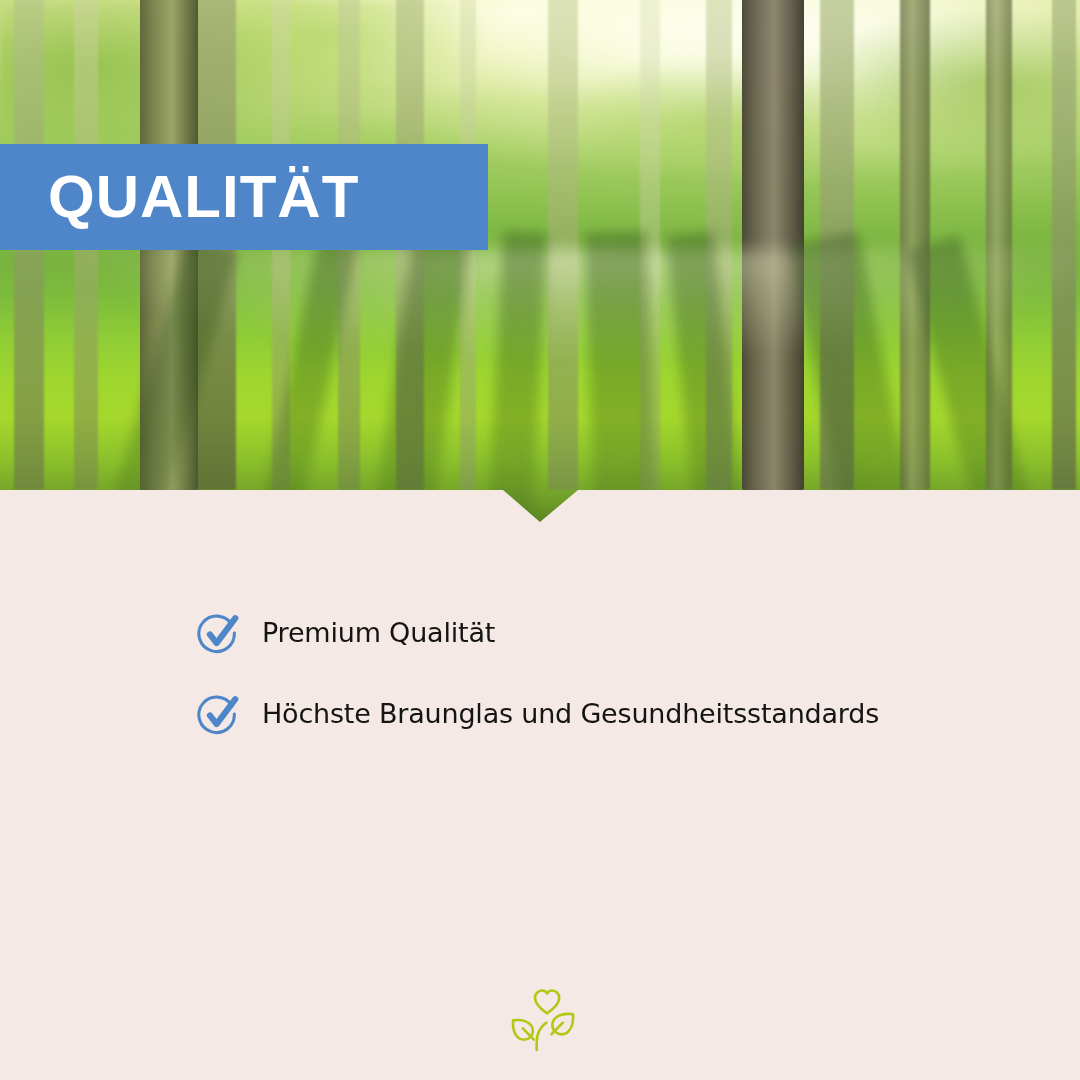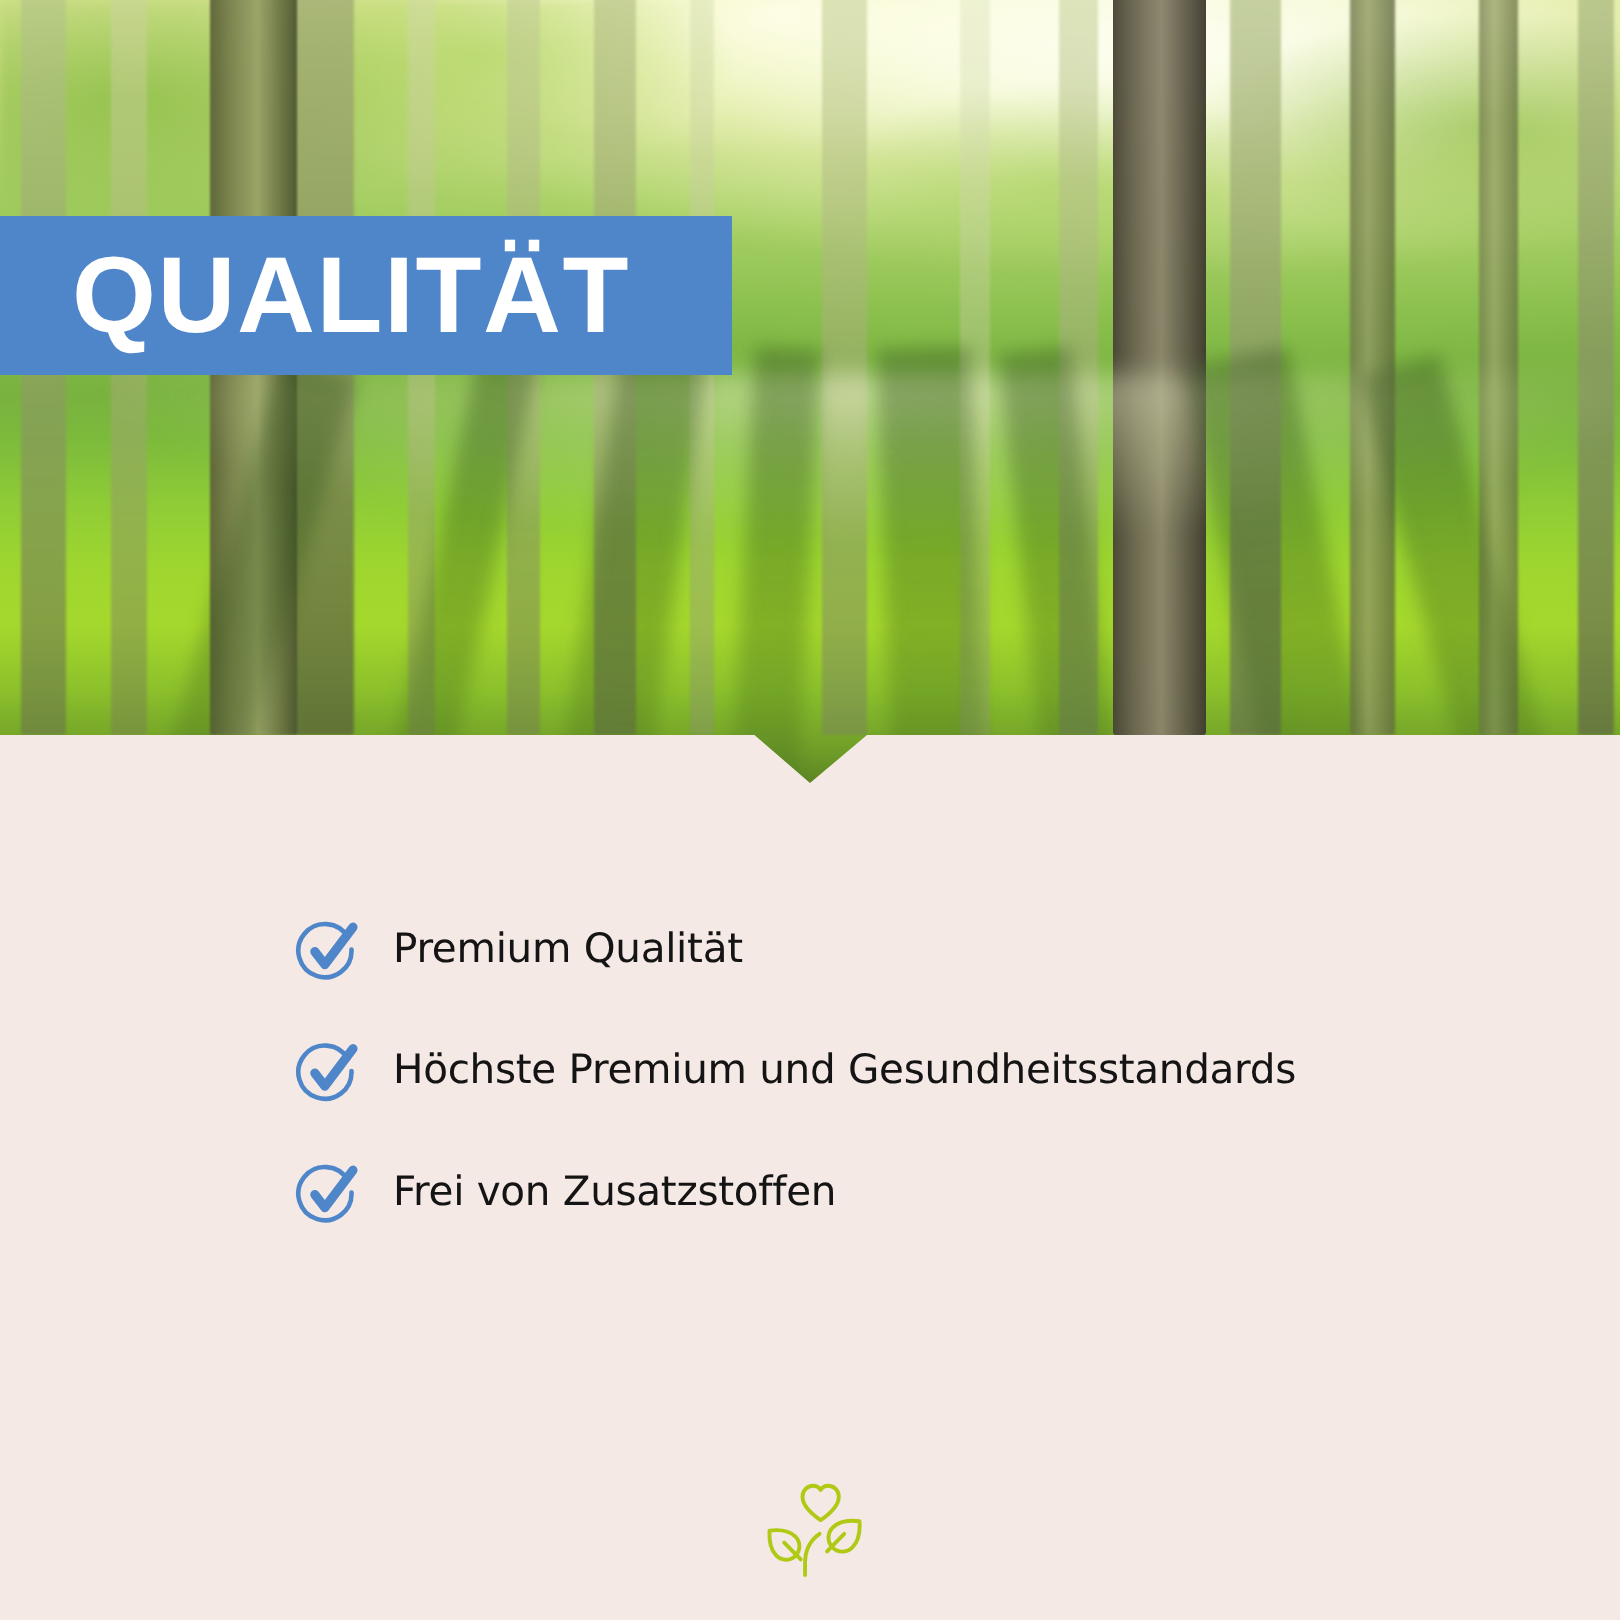--- a/index.html
+++ b/index.html
@@ -99,21 +99,21 @@
     width: 488px;
     height: 106px;
     background: #4e86c9;
     display: flex;
     align-items: center;
   }
   .banner-title {
     color: #ffffff;
     font-family: "Liberation Sans", sans-serif;
     font-weight: bold;
-    font-size: 72px;
+    font-size: 60px;
     letter-spacing: 1px;
     line-height: 1;
     margin-left: 48px;
     white-space: nowrap;
   }
 
   
   .panel {
     position: absolute;
     left: 0;
@@ -219,30 +219,23 @@
         <path d="M14.5 25.5 L21.5 34.5 L41 8.5" fill="none" stroke="#4e86c9" stroke-width="6.4" stroke-linecap="round" stroke-linejoin="round"></path>
       </svg>
       <div class="feature-label">Premium Qualität</div>
     </div>
 
     <div class="feature-row">
       <svg class="feature-icon" viewBox="0 0 48 48">
         <path d="M37.5 15.5 A18.5 18.5 0 1 0 40 24" fill="none" stroke="#4e86c9" stroke-width="3.2" stroke-linecap="round"></path>
         <path d="M14.5 25.5 L21.5 34.5 L41 8.5" fill="none" stroke="#4e86c9" stroke-width="6.4" stroke-linecap="round" stroke-linejoin="round"></path>
       </svg>
-      <div class="feature-label">Höchste Premium und Gesundheitsstandards</div>
+      <div class="feature-label">Höchste Braunglas und Gesundheitsstandards</div>
     </div>
 
-    <div class="feature-row">
-      <svg class="feature-icon" viewBox="0 0 48 48">
-        <path d="M37.5 15.5 A18.5 18.5 0 1 0 40 24" fill="none" stroke="#4e86c9" stroke-width="3.2" stroke-linecap="round"></path>
-        <path d="M14.5 25.5 L21.5 34.5 L41 8.5" fill="none" stroke="#4e86c9" stroke-width="6.4" stroke-linecap="round" stroke-linejoin="round"></path>
-      </svg>
-      <div class="feature-label">Frei von Zusatzstoffen</div>
-    </div>
 
 
   </div>
 
   <svg class="logo" viewBox="0 0 76 74">
     <g fill="none" stroke="#b0c915" stroke-width="2.6" stroke-linecap="round" stroke-linejoin="round">
       <path d="M30 17.8c0-4.1 3.2-7.3 7-7.3 2.2 0 4 1.1 5.1 2.8 1.1-1.7 2.9-2.8 5.1-2.8 3.8 0 7 3.2 7 7.3 0 6.6-8.6 13.2-12.1 15.6C38.6 31 30 24.4 30 17.8Z"></path>
       <path d="M68 34.2c-7.9-1-14.3.6-17.9 4.2-3.7 3.7-3.7 9.6 0 13.3 3.6 3.6 9.5 3.6 13.2-.1 3.6-3.6 5.2-10 4.7-17.4Z"></path>
       <path d="M57.8 42.6 46.4 54.3"></path>
       <path d="M8 40.4c7.6-1 13.8.6 17.3 4 3.5 3.6 3.5 9.3 0 12.8-3.5 3.5-9.2 3.5-12.7-.1-3.5-3.5-5-9.6-4.6-16.7Z"></path>

